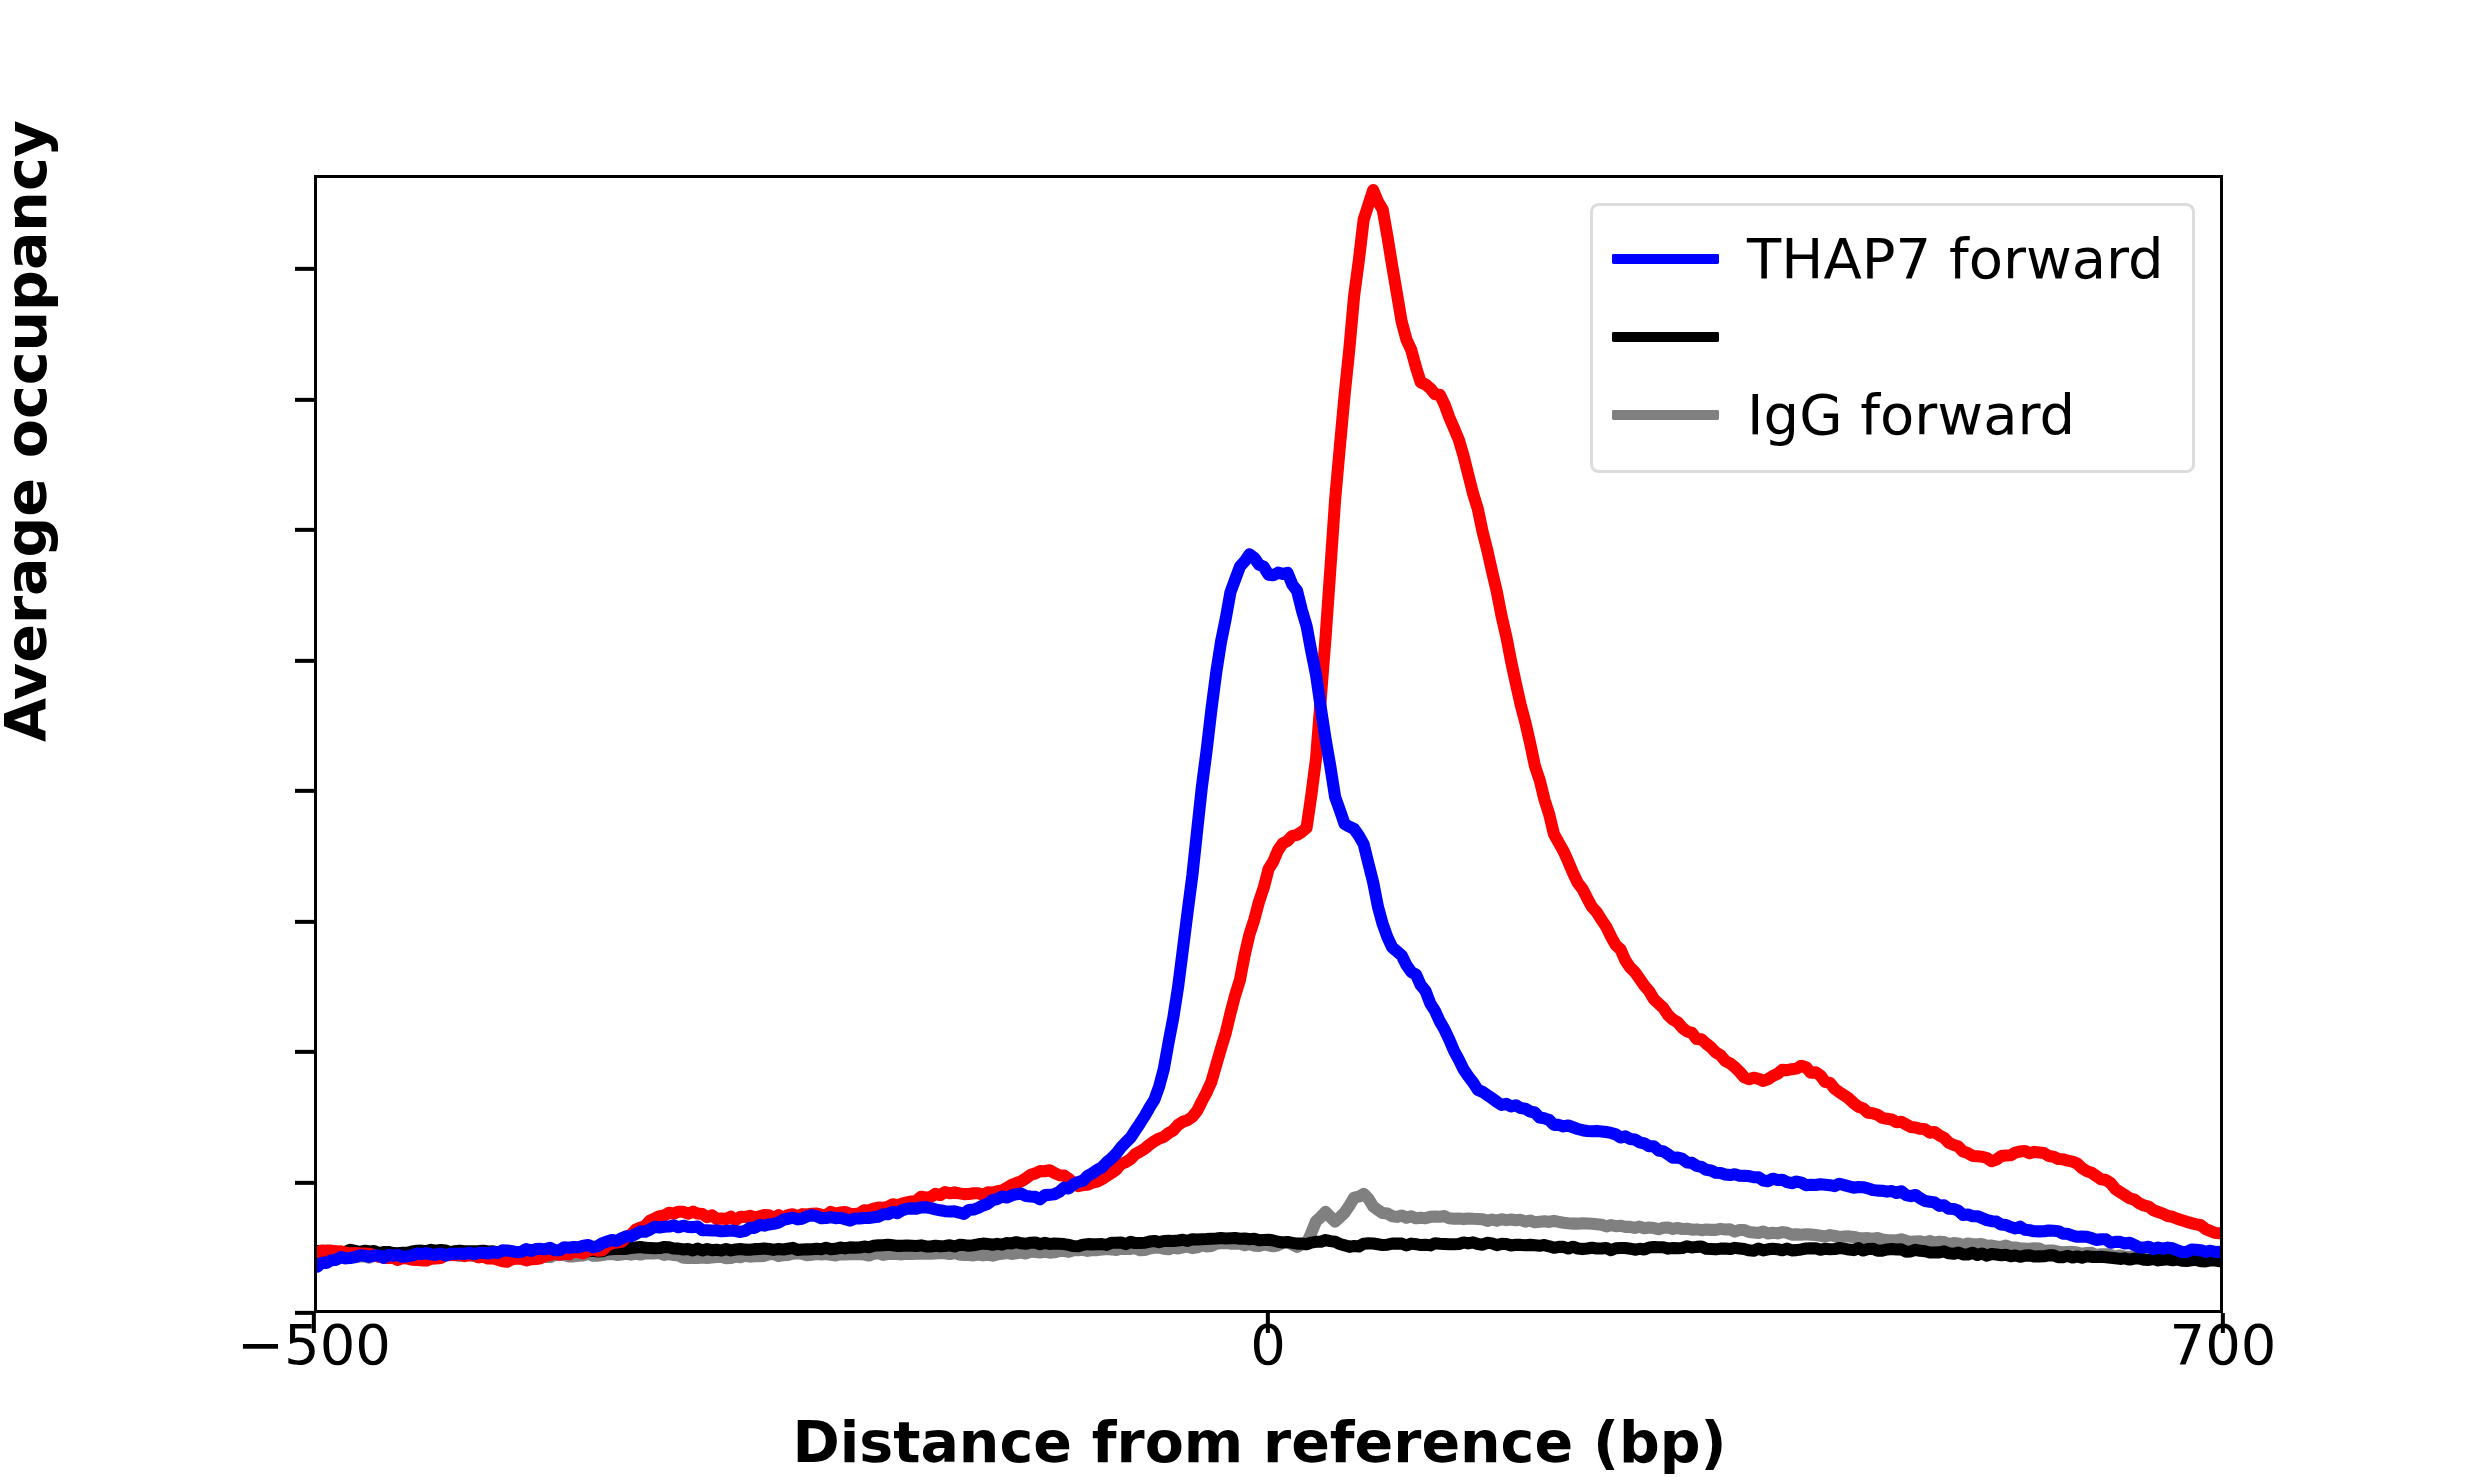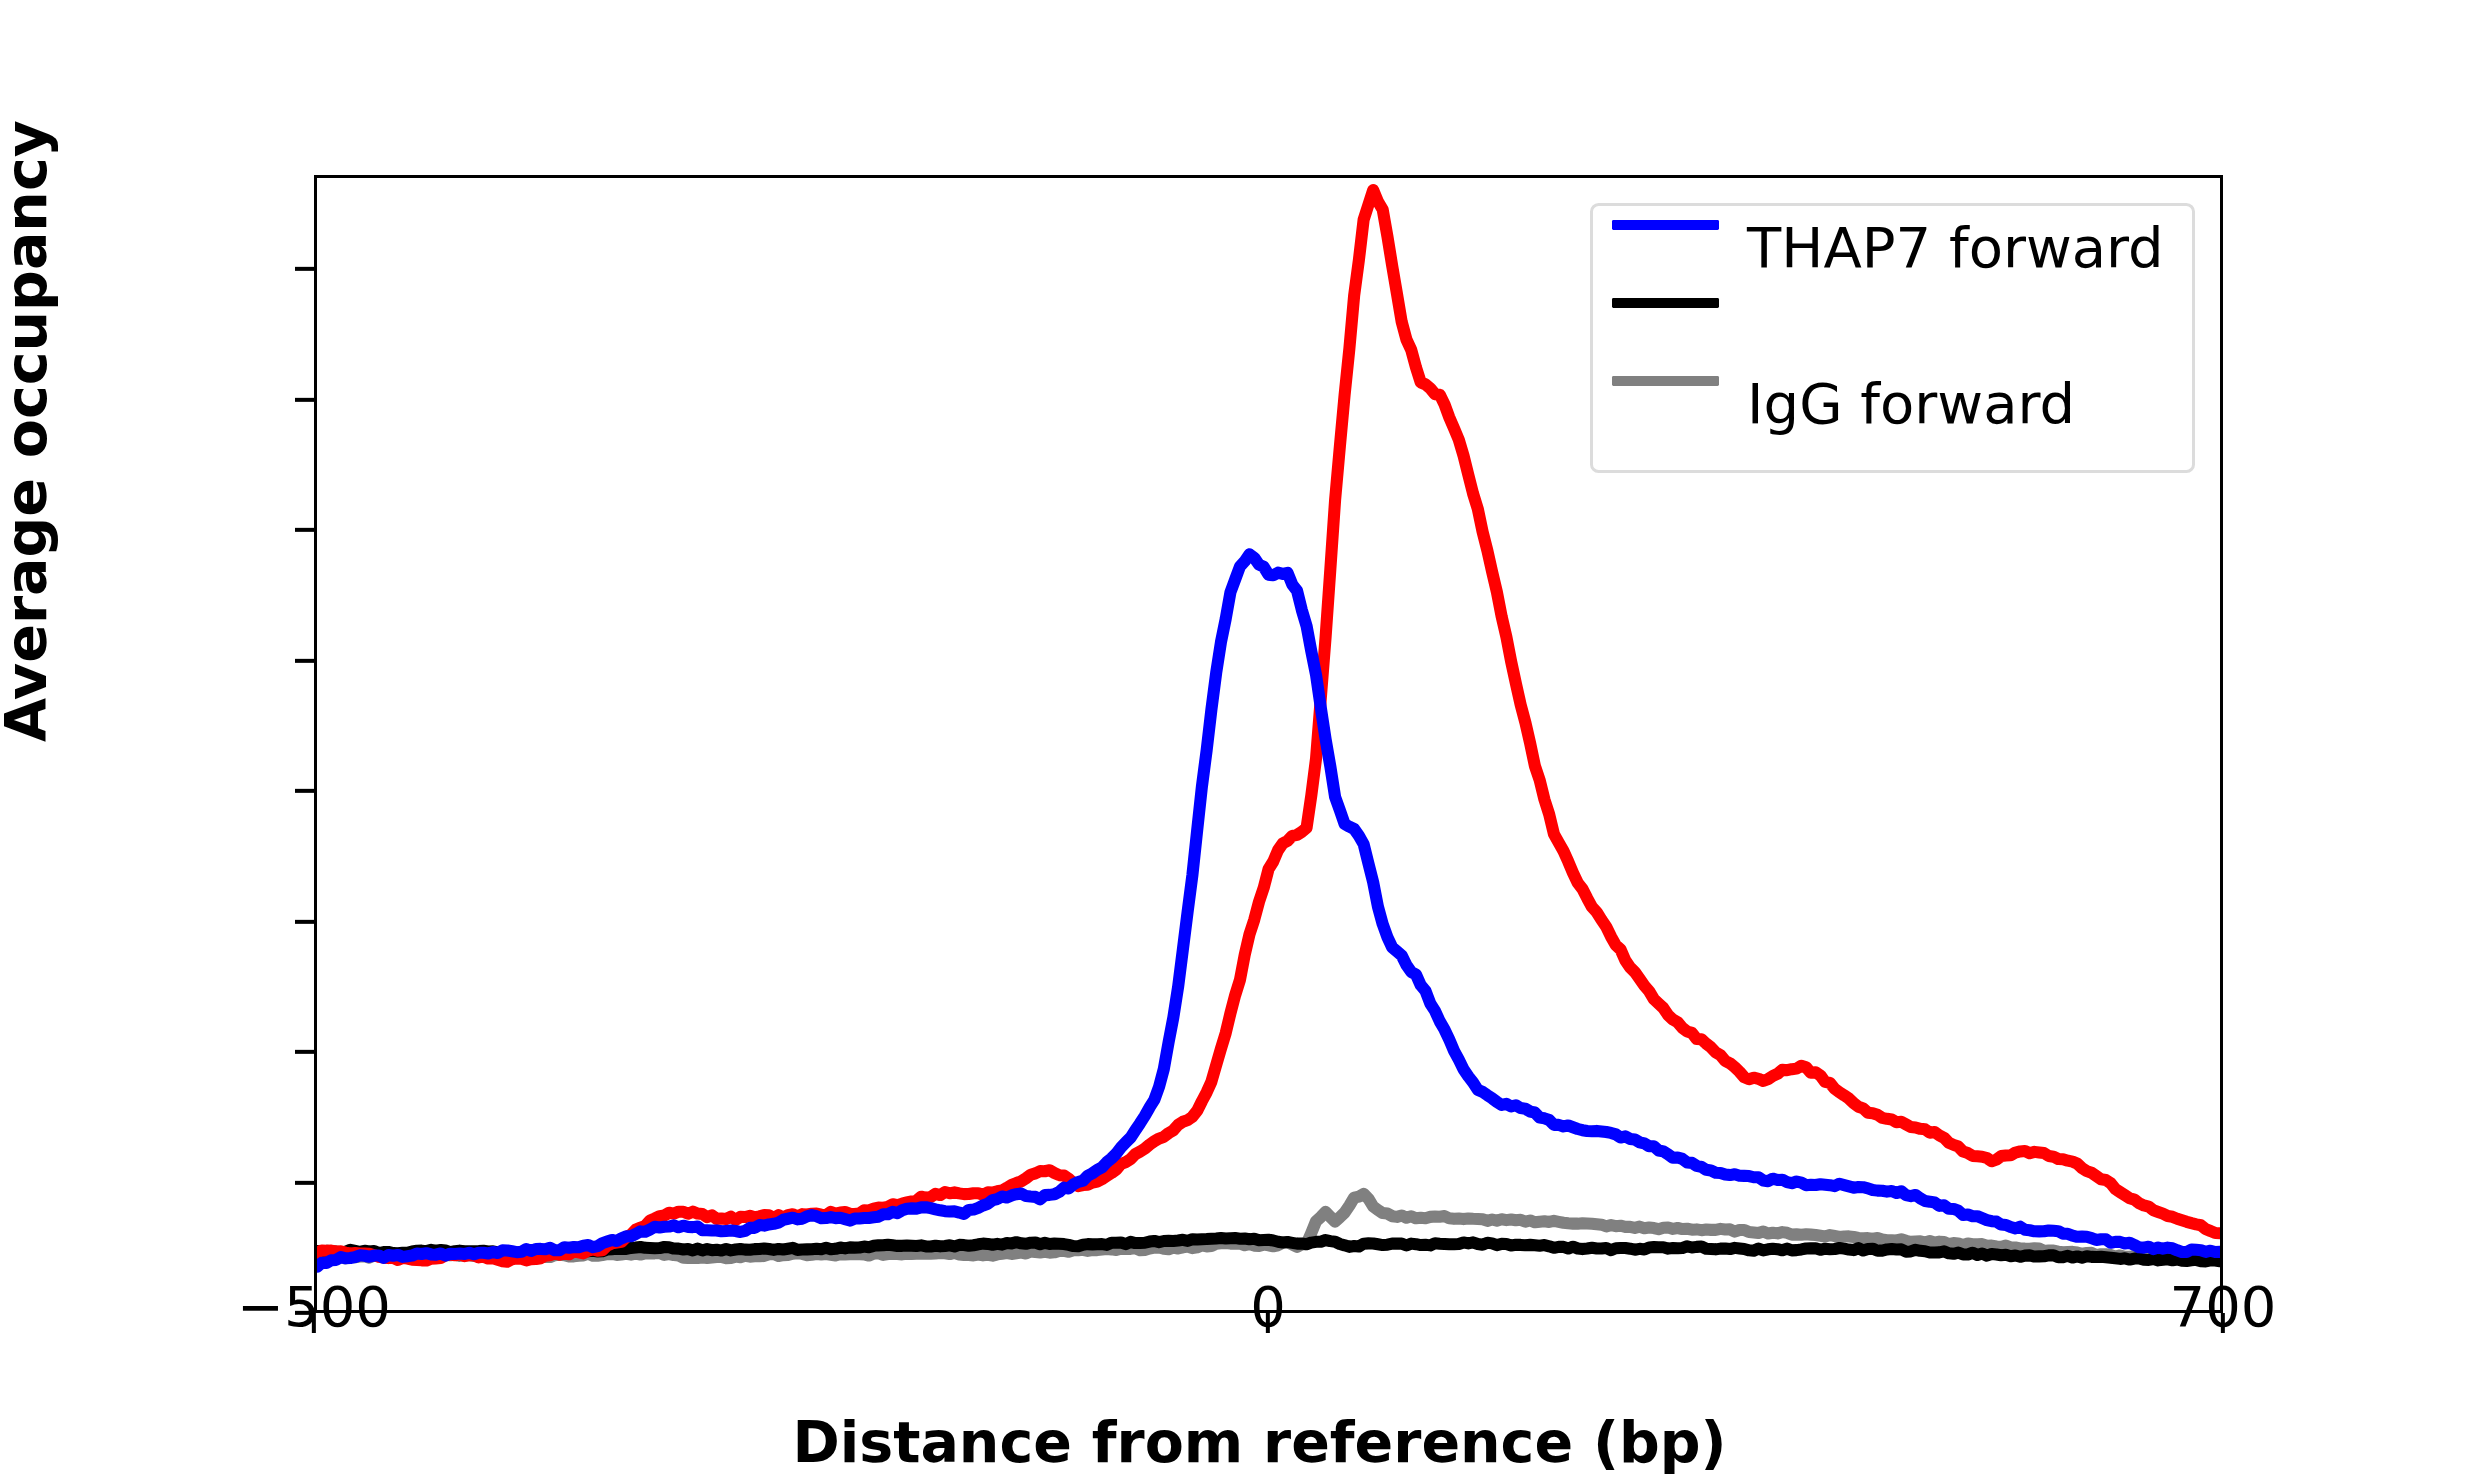--- a/index.html
+++ b/index.html
@@ -17,32 +17,32 @@
   .axes{position:absolute;left:314px;top:175px;width:1909px;height:1138px;
         border:3.6px solid #000;box-sizing:border-box;background:#fff;}
   .plotsvg{position:absolute;left:0;top:0;width:100%;height:100%;display:block;}
   .ytickmark{position:absolute;width:18.6px;height:4.3px;background:#000;
              transform:translateY(-50%);}
   .ylabel{position:absolute;left:-7.1px;top:742px;
           transform:rotate(-90deg);transform-origin:left top;
           font-size:57px;font-weight:bold;color:#000;white-space:nowrap;}
 
   
-  .xtick{position:absolute;top:1274px;transform:translateX(-50%);
+  .xtick{position:absolute;top:1312px;transform:translateX(-50%);
          font-size:56px;color:#000;white-space:nowrap;}
   .xtickmark{position:absolute;top:1313px;width:4.3px;height:20px;background:#000;
              transform:translateX(-50%);}
   .xlabel{position:absolute;left:0;right:0;top:1409px;text-align:center;
           font-size:57px;font-weight:bold;color:#000;padding-left:44px;}
 
   
   .legend{position:absolute;left:1590px;top:203px;
           background:#fff;border:3.6px solid #dcdcdc;border-radius:8.6px;
           padding:14.3px 28.5px 15.7px 18.6px;box-sizing:border-box;}
-  .legend-row{display:flex;align-items:flex-start;height:78px;}
+  .legend-row{display:flex;align-items:center;height:78px;}
   .legend-swatch{width:107px;height:10px;margin-right:28.5px;flex:none;border-radius:1.4px;}
   .legend-text{font-size:56px;color:#000;white-space:nowrap;line-height:1;}
 </style>
 </head>
 <body>
 
 <div class="edge-bar left"></div>
 <div class="edge-bar right"></div>
 
 <div class="figure">

